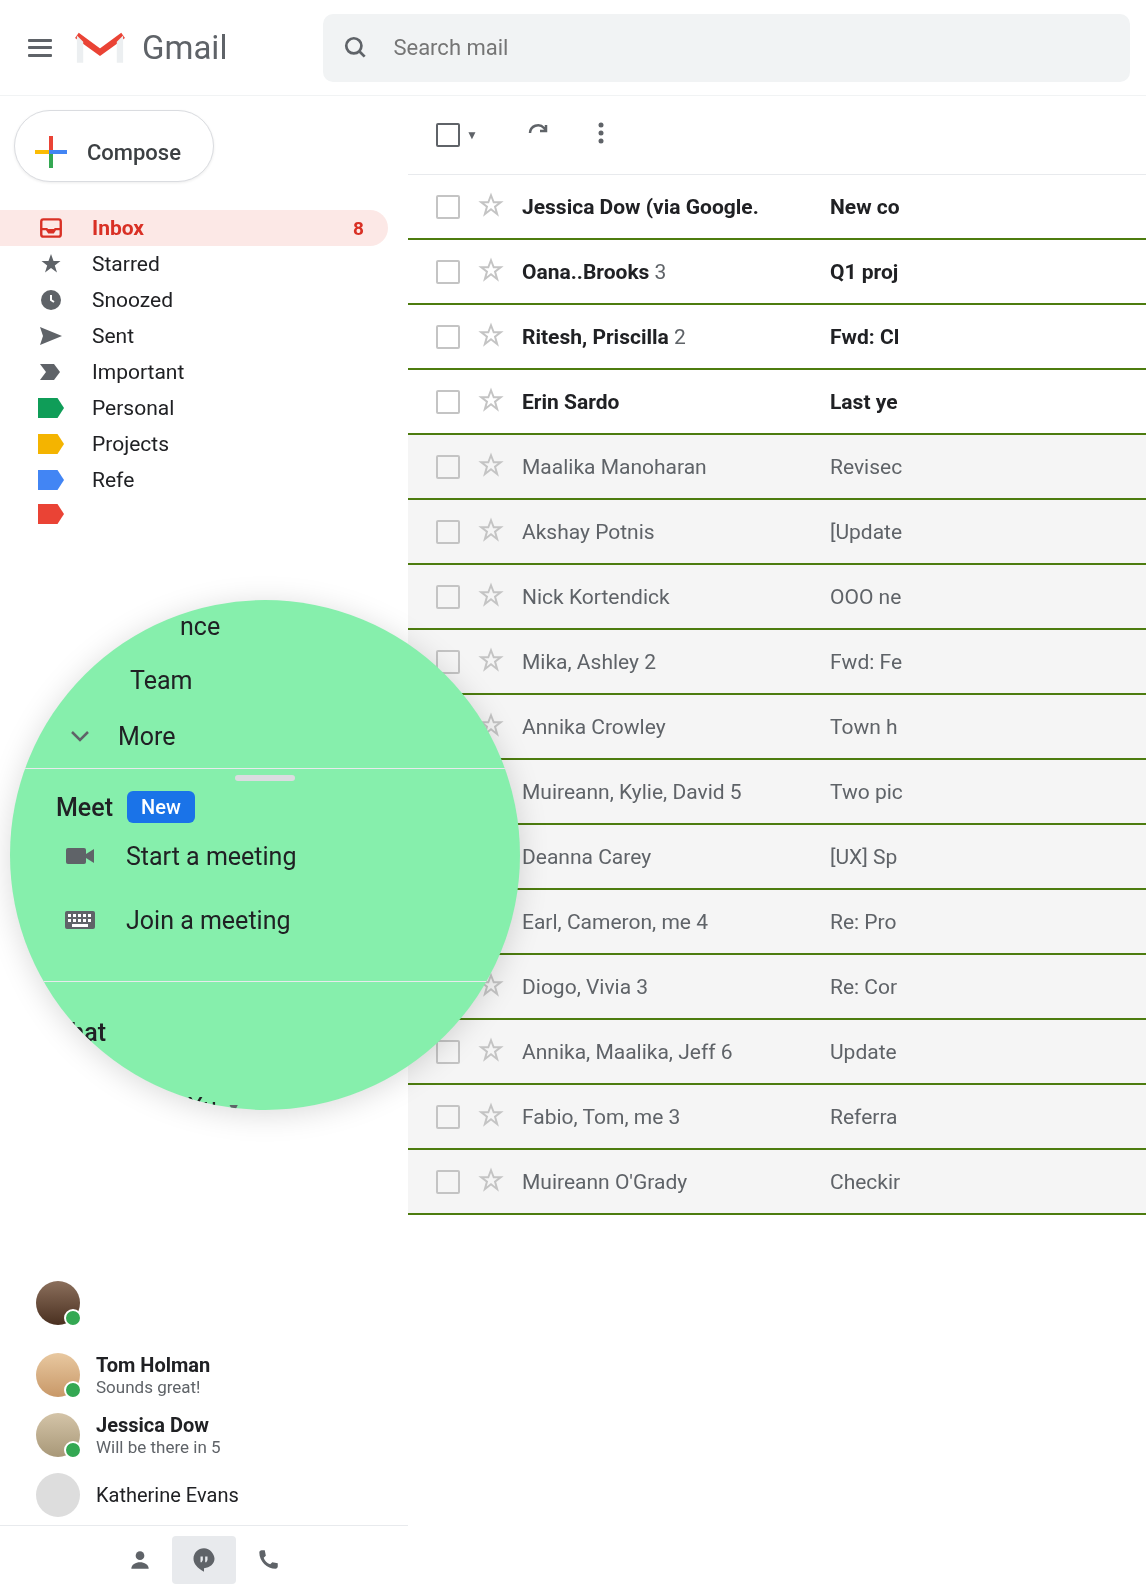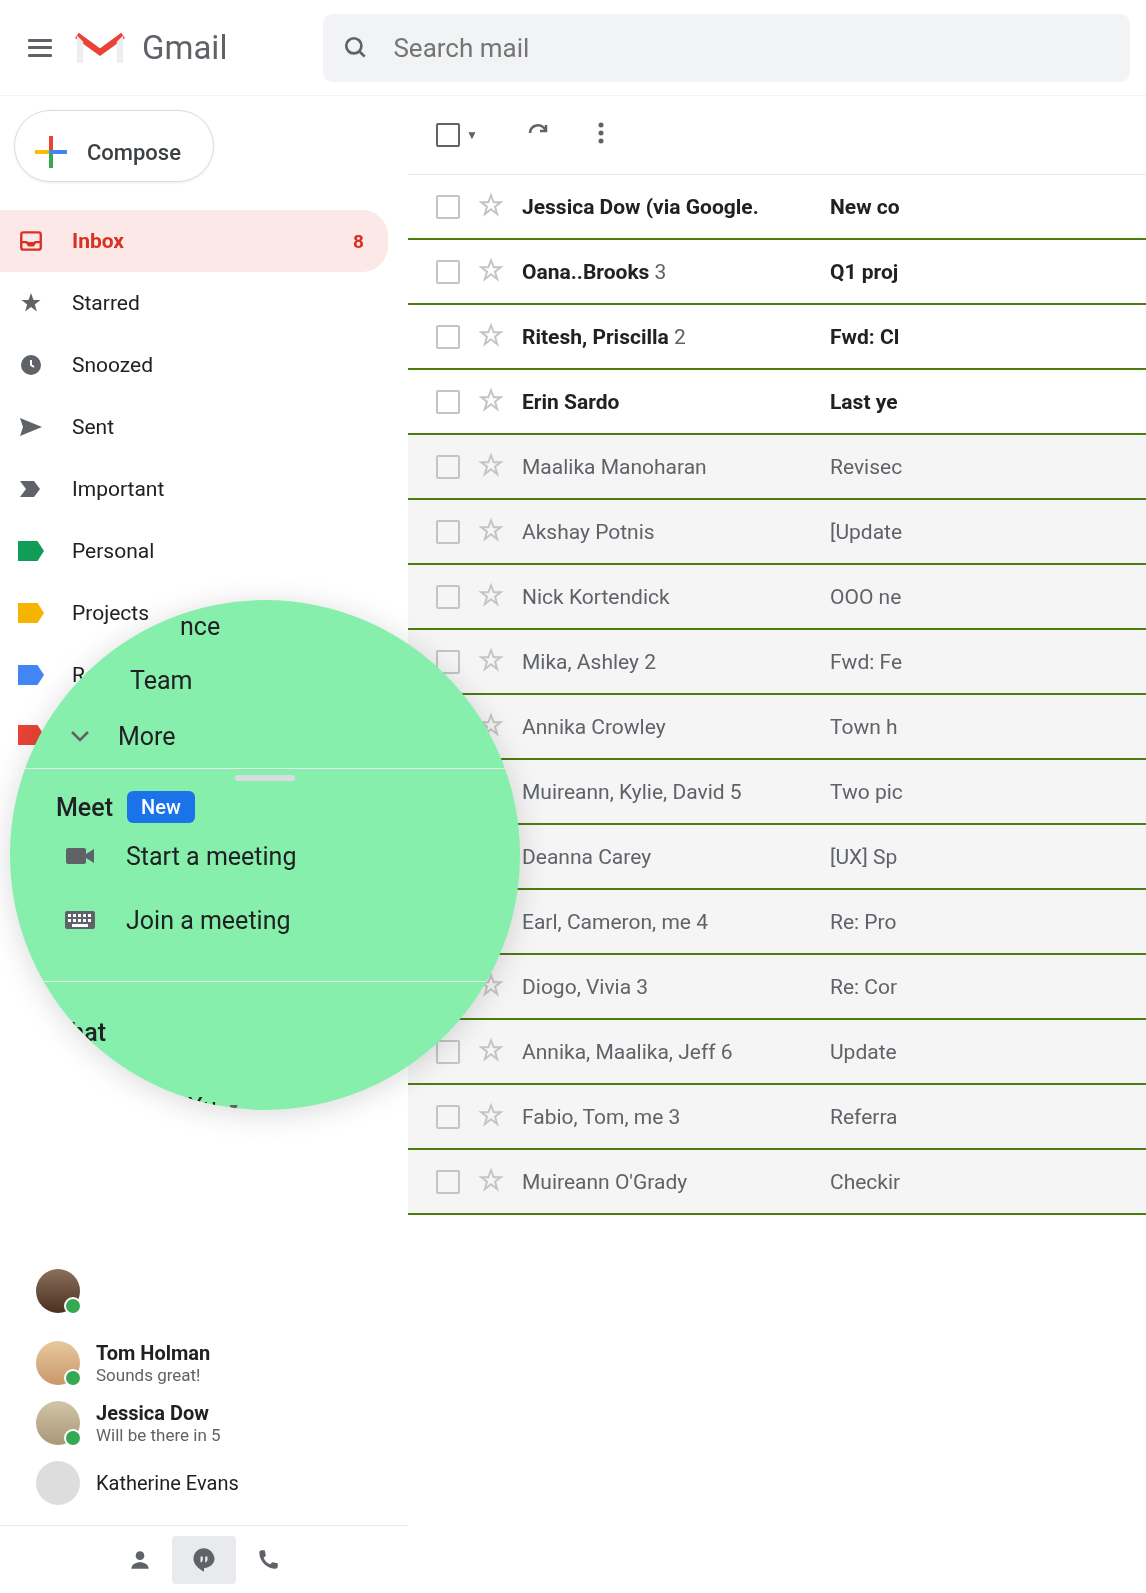--- a/index.html
+++ b/index.html
@@ -9,35 +9,35 @@
   .header { display: flex; align-items: center; height: 96px; padding: 0 16px; border-bottom: 1px solid #f1f3f4; }
   .menu-btn { width: 48px; height: 48px; display: flex; align-items: center; justify-content: center; margin-right: 8px; cursor: pointer; }
   .menu-icon { width: 24px; height: 18px; display: flex; flex-direction: column; justify-content: space-between; }
   .menu-icon span { height: 3px; background: #5f6368; border-radius: 1px; }
   .logo { display: flex; align-items: center; gap: 14px; text-align: center; }
   .logo-m { width: 56px; height: 42px; position: relative; }
   .logo-m svg { width: 100%; height: 100%; }
   .logo-text { font-size: 33px; color: #5f6368; font-weight: 400; }
   .search-bar { flex: 1; margin-left: 96px; height: 68px; background: #f1f3f4; border-radius: 10px; display: flex; align-items: center; padding: 0 20px; gap: 24px; }
   .search-icon { color: #5f6368; }
-  .search-input { border: none; background: transparent; font-size: 26px; color: #4d7c0f; outline: none; flex: 1; }
+  .search-input { border: none; background: transparent; font-size: 22px; color: #4d7c0f; outline: none; flex: 1; }
   
   
   .main { display: flex; height: calc(100% - 96px); }
   
   
   .sidebar { width: 408px; padding-top: 14px; position: relative; }
   .compose-btn { margin-left: 14px; height: 72px; padding: 12px 32px 0 18px; border-radius: 36px; border: 1px solid #dadce0; background: #fff; display: inline-flex; align-items: center; gap: 18px; box-shadow: 0 1px 3px rgba(0,0,0,0.08); cursor: pointer; }
   .compose-plus { width: 36px; height: 36px; position: relative; }
   .compose-plus::before, .compose-plus::after { content: ''; position: absolute; background: #5f6368; }
   .compose-plus svg { width: 100%; height: 100%; }
   .compose-label { font-size: 22px; color: #3c4043; font-weight: 500; }
   
   .nav-list { margin-top: 28px; }
-  .nav-item { height: 62px; display: flex; align-items: center; padding-left: 18px; padding-right: 24px; border-radius: 0 26px 26px 0; margin-right: 20px; cursor: pointer; gap: 28px; }
+  .nav-item { height: 36px; display: flex; align-items: center; padding-left: 38px; padding-right: 24px; border-radius: 0 26px 26px 0; margin-right: 20px; cursor: pointer; gap: 28px; }
   .nav-item.active { background: #fce8e6; }
   .nav-item.active .nav-label { color: #d93025; font-weight: 700; }
   .nav-item.active .nav-count { color: #d93025; font-weight: 700; }
   .nav-icon { width: 26px; height: 26px; display: flex; align-items: center; justify-content: center; color: #5f6368; flex-shrink: 0; }
   .nav-item.active .nav-icon { color: #d93025; }
   .nav-label { font-size: 21px; color: #202124; flex: 1; }
   .nav-count { font-size: 19px; }
   
   
   .email-area { flex: 1; border-left: none; }
@@ -51,21 +51,21 @@
   .email-row { height: 65px; display: flex; align-items: center; padding-left: 28px; border-bottom: 2px solid #4d7c0f; gap: 18px; cursor: pointer; }
   .email-row.read { background: #f5f5f5; }
   .email-row.read .sender, .email-row.read .subject { font-weight: 400; color: #5f6368; }
   .email-checkbox { width: 24px; height: 24px; border: 2.5px solid #c4c4c4; border-radius: 2px; flex-shrink: 0; }
   .email-star { color: #c4c4c4; flex-shrink: 0; }
   .sender { font-size: 21px; font-weight: 700; color: #202124; width: 290px; flex-shrink: 0; white-space: nowrap; overflow: hidden; }
   .sender .count { font-weight: 400; color: #5f6368; }
   .subject { font-size: 21px; font-weight: 700; color: #202124; white-space: nowrap; overflow: hidden; }
   
   
-  .chat-section { position: absolute; bottom: 80px; left: 0; width: 408px; }
+  .chat-section { position: absolute; bottom: 68px; left: 0; width: 408px; }
   .chat-item { display: flex; align-items: center; gap: 16px; padding: 8px 0 8px 36px; cursor: pointer; }
   .avatar { width: 44px; height: 44px; border-radius: 50%; background: #ccc; position: relative; flex-shrink: 0; }
   .avatar.online::after { content:''; position: absolute; bottom: -2px; right: -2px; width: 14px; height: 14px; background: #34a853; border: 2px solid #fff; border-radius: 50%; }
   .chat-info { display: flex; flex-direction: column; }
   .chat-name { font-size: 20px; font-weight: 700; color: #202124; }
   .chat-msg { font-size: 17px; color: #5f6368; }
   
   
   .bottom-bar { position: absolute; bottom: 0; left: 0; width: 408px; height: 68px; display: flex; align-items: center; justify-content: center; gap: 0; border-top: 1px solid #e8eaed; }
   .bottom-tab { width: 64px; height: 48px; display: flex; align-items: center; justify-content: center; color: #5f6368; cursor: pointer; }

